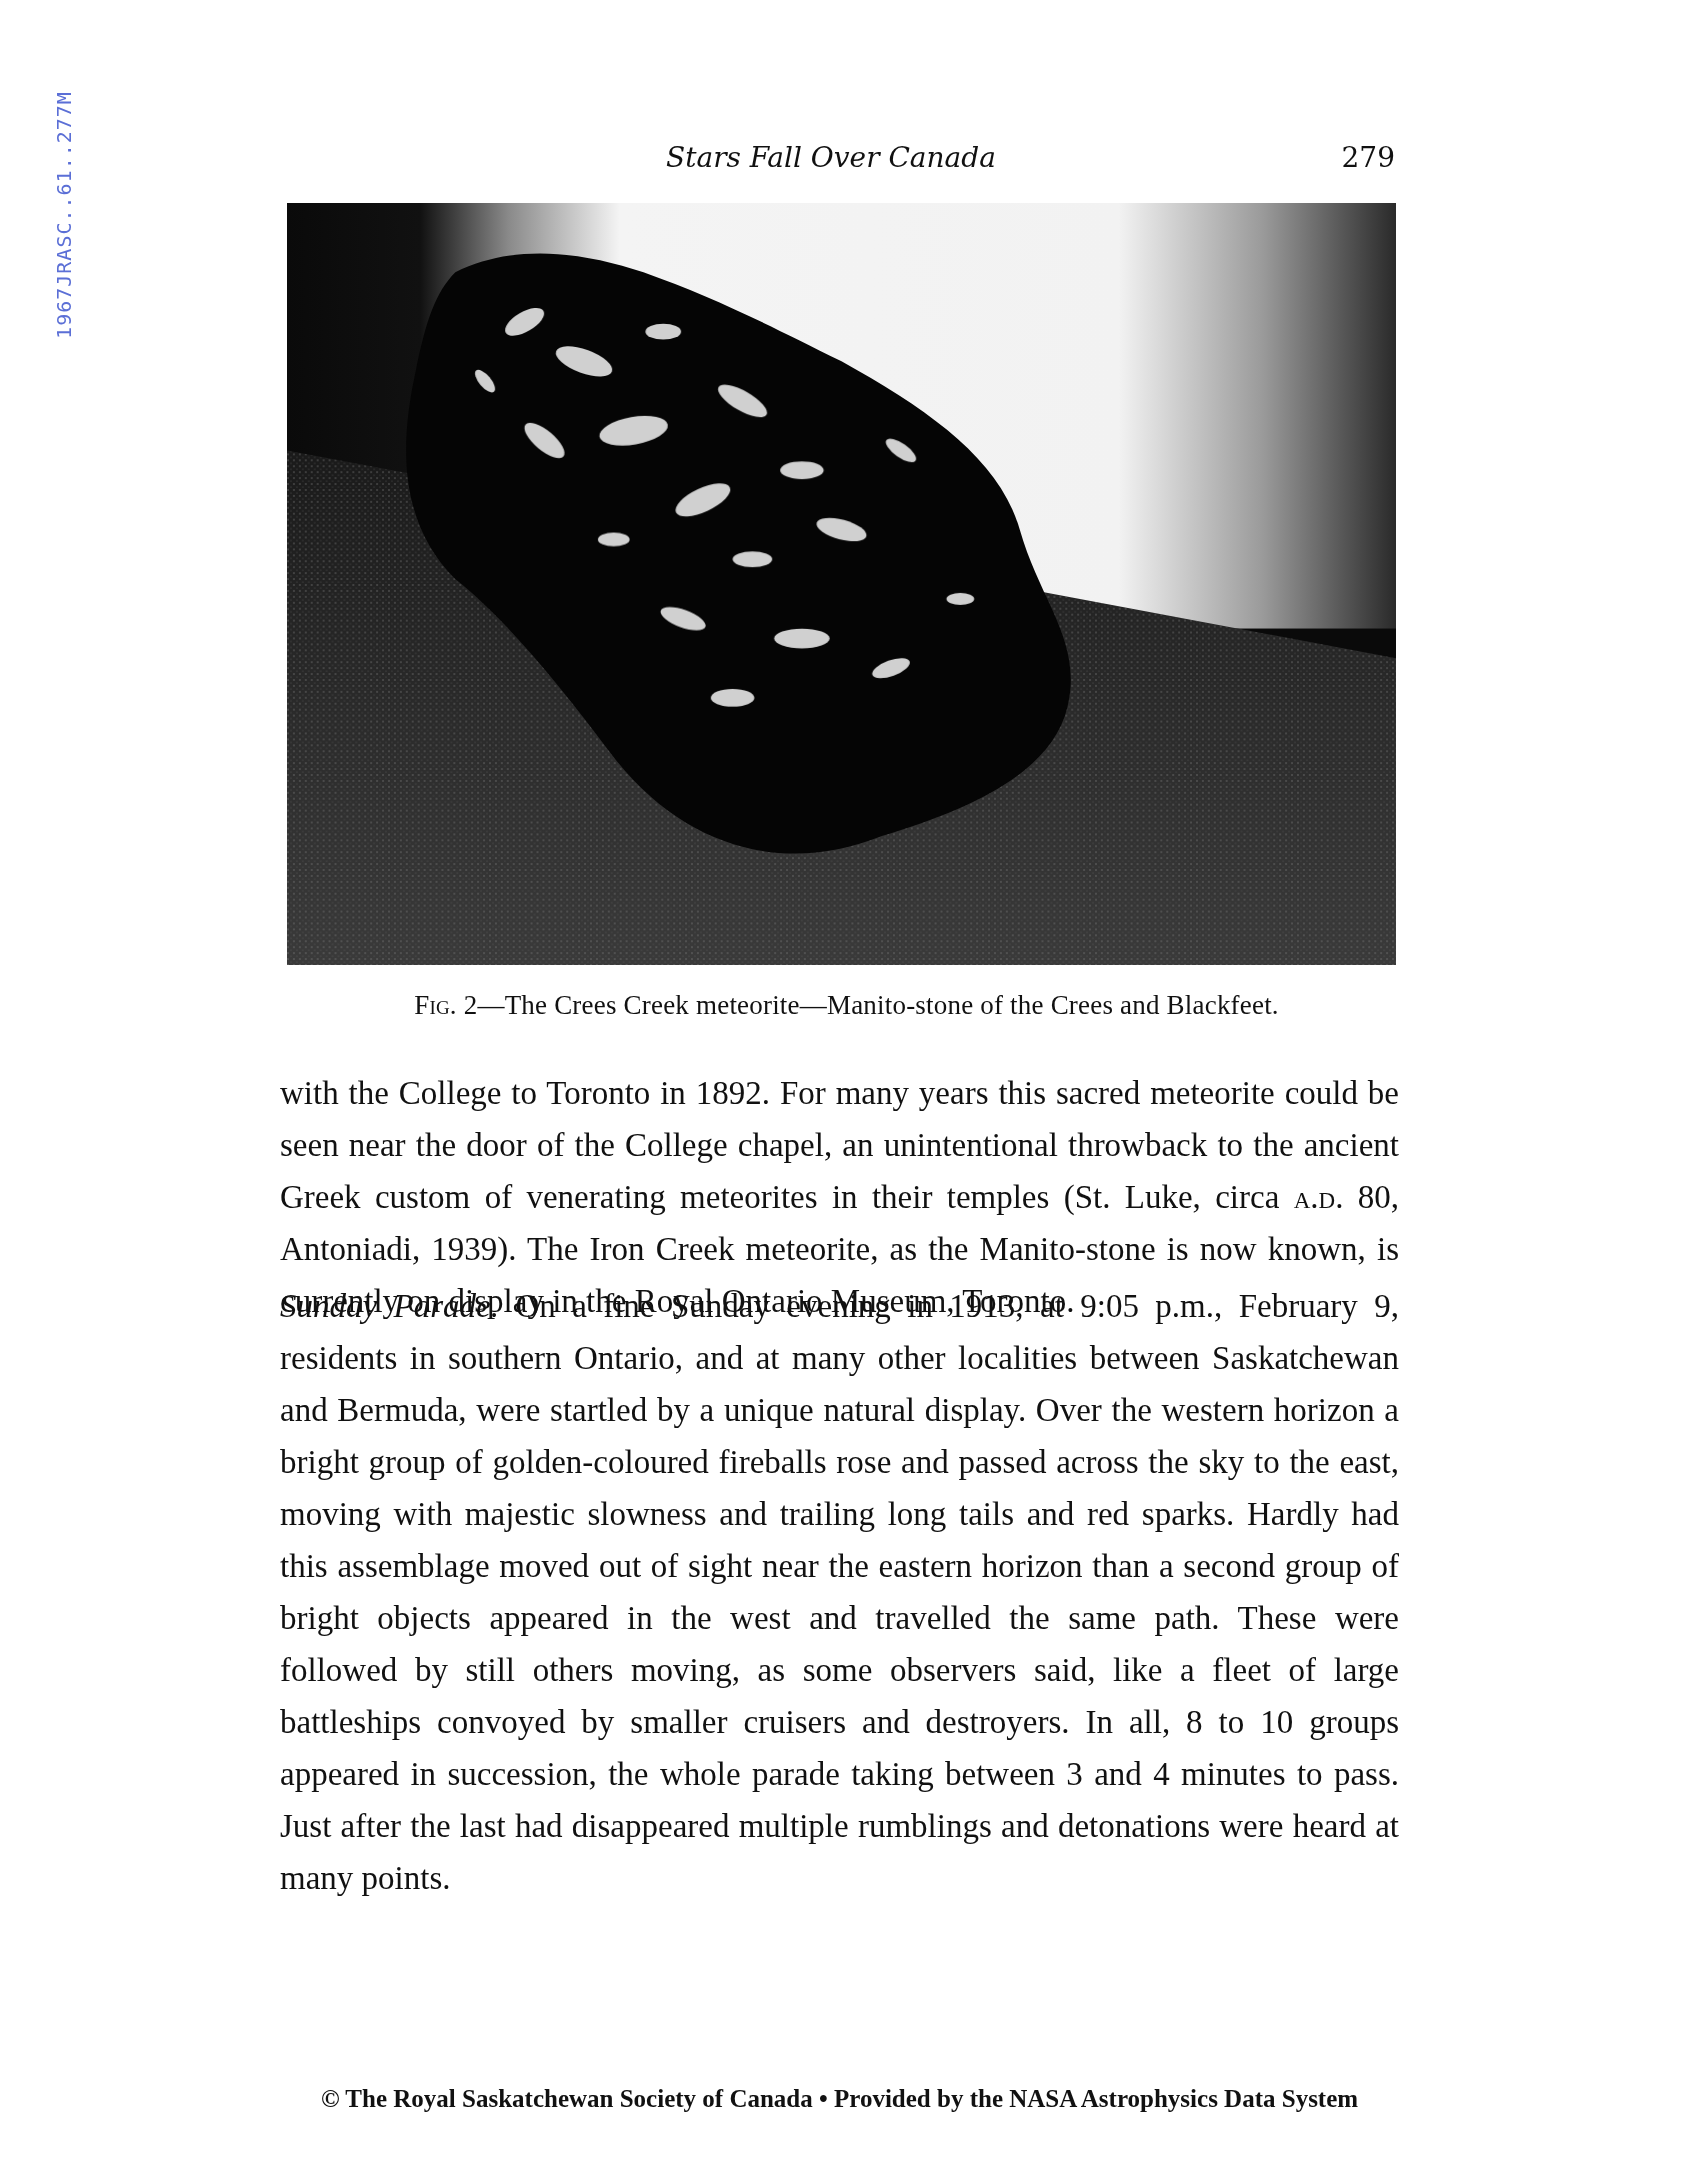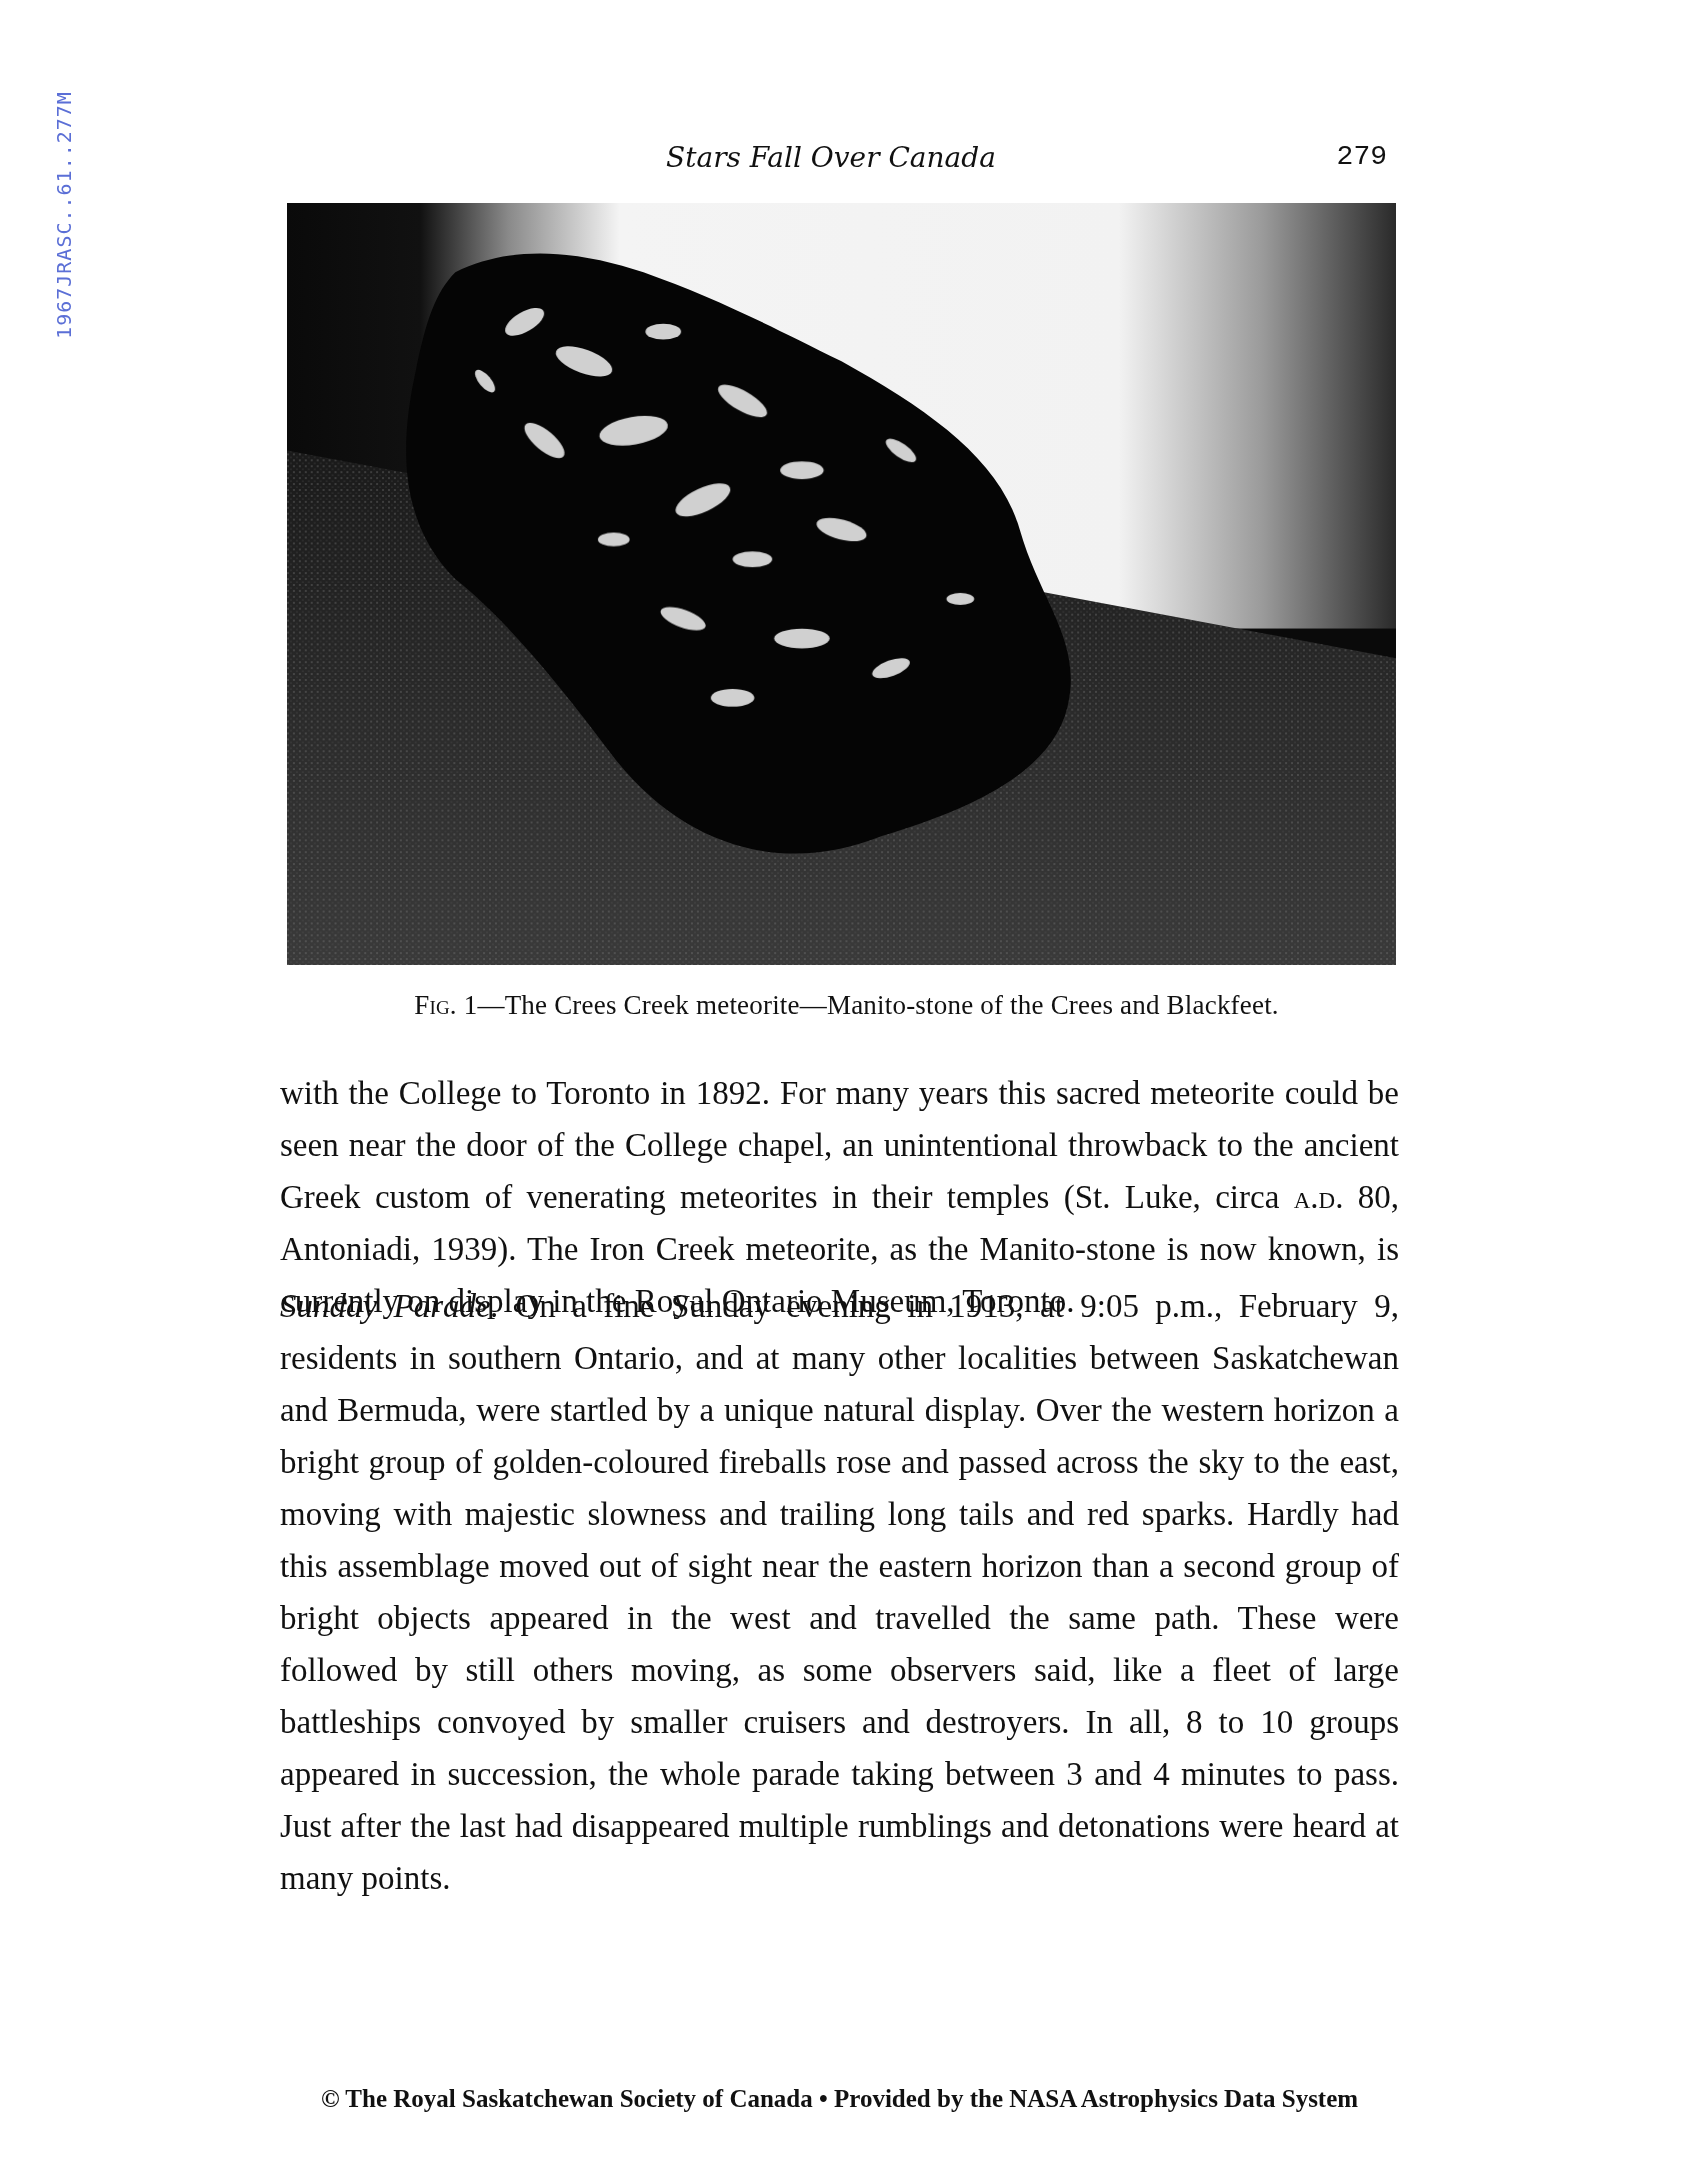--- a/index.html
+++ b/index.html
@@ -10,21 +10,21 @@
     }
     .stamp span {
       display: block; transform: rotate(-90deg); white-space: nowrap;
       font-family: "DejaVu Sans Mono", monospace; font-size: 20px; color: #5b6fd6; letter-spacing: 1px;
     }
     .running-head {
       position: absolute; top: 141px; left: 280px; width: 1119px; height: 40px;
       font-family: "DejaVu Serif", serif; font-size: 28px;
     }
     .running-title { position: absolute; left: 386px; top: 0; font-style: italic; }
-    .page-number { position: absolute; right: 12px; top: 0; font-family: Liberation Mono, monospace; }
+    .page-number { position: absolute; right: 4px; top: 0; }
     .figure {
       position: absolute; left: 287px; top: 203px; width: 1109px; height: 762px;
       background: #0a0a0a; overflow: hidden;
     }
     .figure svg { width: 100%; height: 100%; display: block; }
     .caption {
       position: absolute; top: 990px; left: 297px; width: 1099px;
       font-family: "Liberation Serif", serif; font-size: 27px; text-align: center; letter-spacing: 0.2px;
     }
     .caption .sc { font-variant: small-caps; }
@@ -97,21 +97,21 @@
       <ellipse cx="520" cy="440" rx="28" ry="10"></ellipse>
       <ellipse cx="610" cy="470" rx="20" ry="8" transform="rotate(-20 610 470)"></ellipse>
       <ellipse cx="450" cy="500" rx="22" ry="9"></ellipse>
       <ellipse cx="680" cy="400" rx="14" ry="6"></ellipse>
       <ellipse cx="200" cy="180" rx="14" ry="6" transform="rotate(50 200 180)"></ellipse>
     </g>
   </svg>
 </div>
 
 <div class="caption">
-  <span class="sc">Fig. 1</span><span>—The Crees Creek meteorite—Manito-stone of the Crees and Blackfeet.</span>
+  <span class="sc">Fig. 2</span><span>—The Crees Creek meteorite—Manito-stone of the Crees and Blackfeet.</span>
 </div>
 
 <div class="body-text p1">
   <p><span>with the College to Toronto in 1892. For many years this sacred meteorite could be seen near the door of the College chapel, an unintentional throwback to the ancient Greek custom of venerating meteorites in their temples (St. Luke, circa </span><span class="sc">a.d.</span><span> 80, Antoniadi, 1939). The Iron Creek meteorite, as the Manito-stone is now known, is currently on display in the Royal Ontario Museum, Toronto.</span></p>
 </div>
 
 <div class="body-text p2">
   <p><em>Sunday Parade.</em><span> On a fine Sunday evening in 1913, at 9:05 p.m., February 9, residents in southern Ontario, and at many other localities between Saskatchewan and Bermuda, were startled by a unique natural display. Over the western horizon a bright group of golden-coloured fireballs rose and passed across the sky to the east, moving with majestic slowness and trailing long tails and red sparks. Hardly had this assemblage moved out of sight near the eastern horizon than a second group of bright objects appeared in the west and travelled the same path. These were followed by still others moving, as some observers said, like a fleet of large battleships convoyed by smaller cruisers and destroyers. In all, 8 to 10 groups appeared in succession, the whole parade taking between 3 and 4 minutes to pass. Just after the last had disappeared multiple rumblings and detonations were heard at many points.</span></p>
 </div>
 

